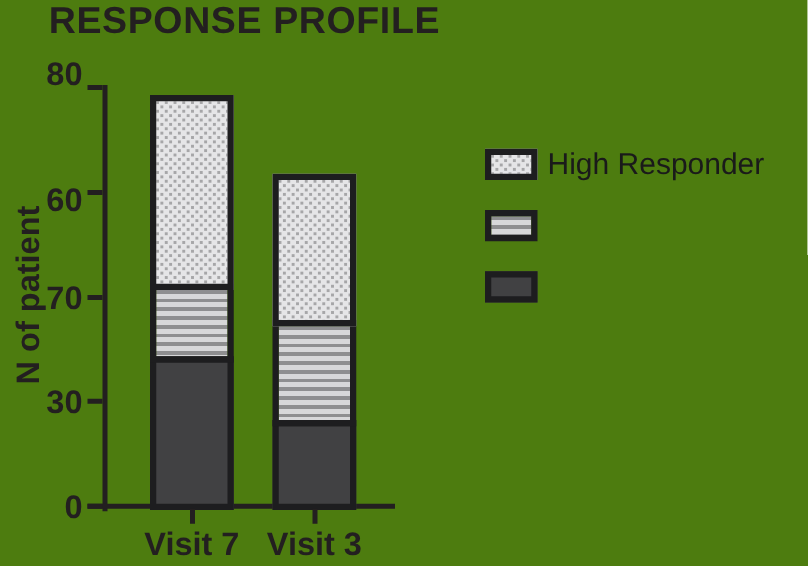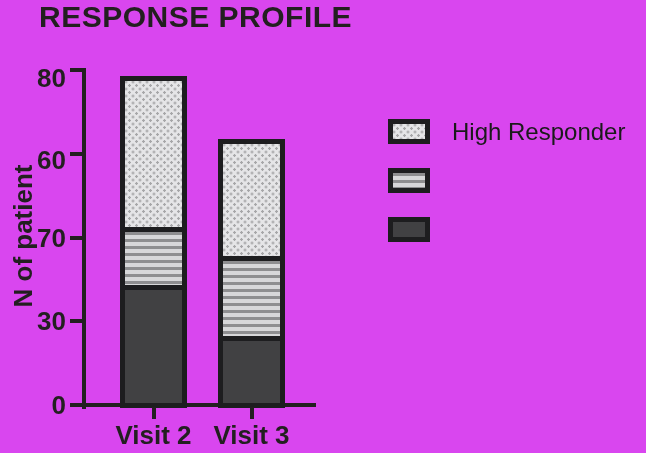--- a/index.html
+++ b/index.html
@@ -1,19 +1,19 @@
 <!DOCTYPE html>
 <html><head>
 <meta charset="utf-8">
 <style>
   html,body{margin:0;padding:0;background:#ffffff;}
   #canvas{
     position:relative;
     width:646px;height:453px;
-    background:#d946ef;
+    background:#4d7c0f;
     font-family:"Liberation Sans", sans-serif;
     color:#231f20;
     overflow:hidden;
   }
   #chart-title{
     position:absolute;left:39px;top:0px;margin:0;
     font-size:30px;font-weight:bold;letter-spacing:0.5px;
     color:#231f20;white-space:nowrap;
   }
   
@@ -57,21 +57,21 @@
   }
   
   #legend{position:absolute;left:388px;top:119px;}
   .legend-row{display:flex;align-items:center;margin-bottom:24px;height:25px;}
   .legend-swatch{
     width:42px;height:25px;
     border:5px solid #1d1d1f;box-sizing:border-box;
     flex:none;
   }
   .legend-label{
-    margin-left:22px;font-size:24px;color:#1a1a1a;white-space:nowrap;
+    margin-left:8px;font-size:24px;color:#1a1a1a;white-space:nowrap;
   }
 </style>
 </head>
 <body>
 
 <div id="canvas">
   <h1 id="chart-title">RESPONSE PROFILE</h1>
 
   <div id="plot">
     <div id="y-axis-line" class="axis-line"></div>
@@ -79,33 +79,33 @@
     <div id="yticks">
         <div class="ytick-mark" style="top: 403px;"></div>
         <div class="ytick-label" style="top: 389px;">0</div>
         <div class="ytick-mark" style="top: 319.25px;"></div>
         <div class="ytick-label" style="top: 305.25px;">30</div>
         <div class="ytick-mark" style="top: 235.5px;"></div>
         <div class="ytick-label" style="top: 221.5px;">70</div>
         <div class="ytick-mark" style="top: 151.75px;"></div>
         <div class="ytick-label" style="top: 144px;">60</div>
         <div class="ytick-mark" style="top: 68px;"></div>
-        <div class="ytick-label" style="top: 62px; text-align: right;">80</div>
+        <div class="ytick-label" style="top: 43px; text-align: right;">80</div>
       </div>
     <div id="bars">
         <div class="seg fill-solid" style="left: 120px; top: 285.25px; height: 122.25px;"></div>
         <div class="seg fill-hlines" style="left: 120px; top: 226.625px; height: 63.625px;"></div>
         <div class="seg fill-dots" style="left: 120px; top: 75.875px; height: 155.75px;"></div>
         <div class="seg fill-solid" style="left: 218px; top: 335.5px; height: 72px;"></div>
         <div class="seg fill-hlines" style="left: 218px; top: 255.938px; height: 84.5625px;"></div>
         <div class="seg fill-dots" style="left: 218px; top: 138.688px; height: 122.25px;"></div>
       </div>
     <div id="xlabels">
         <div class="xtick-mark" style="left: 151.5px;"></div>
-        <div class="xtick-label" style="left: 93.5px;">Visit 2</div>
+        <div class="xtick-label" style="left: 93.5px;">Visit 7</div>
         <div class="xtick-mark" style="left: 249.5px;"></div>
         <div class="xtick-label" style="left: 191.5px;">Visit 3</div>
       </div>
   </div>
 
   <div id="y-axis-title">N of patient</div>
 
   <div id="legend">
       <div class="legend-row">
         <div class="legend-swatch fill-dots"></div>

